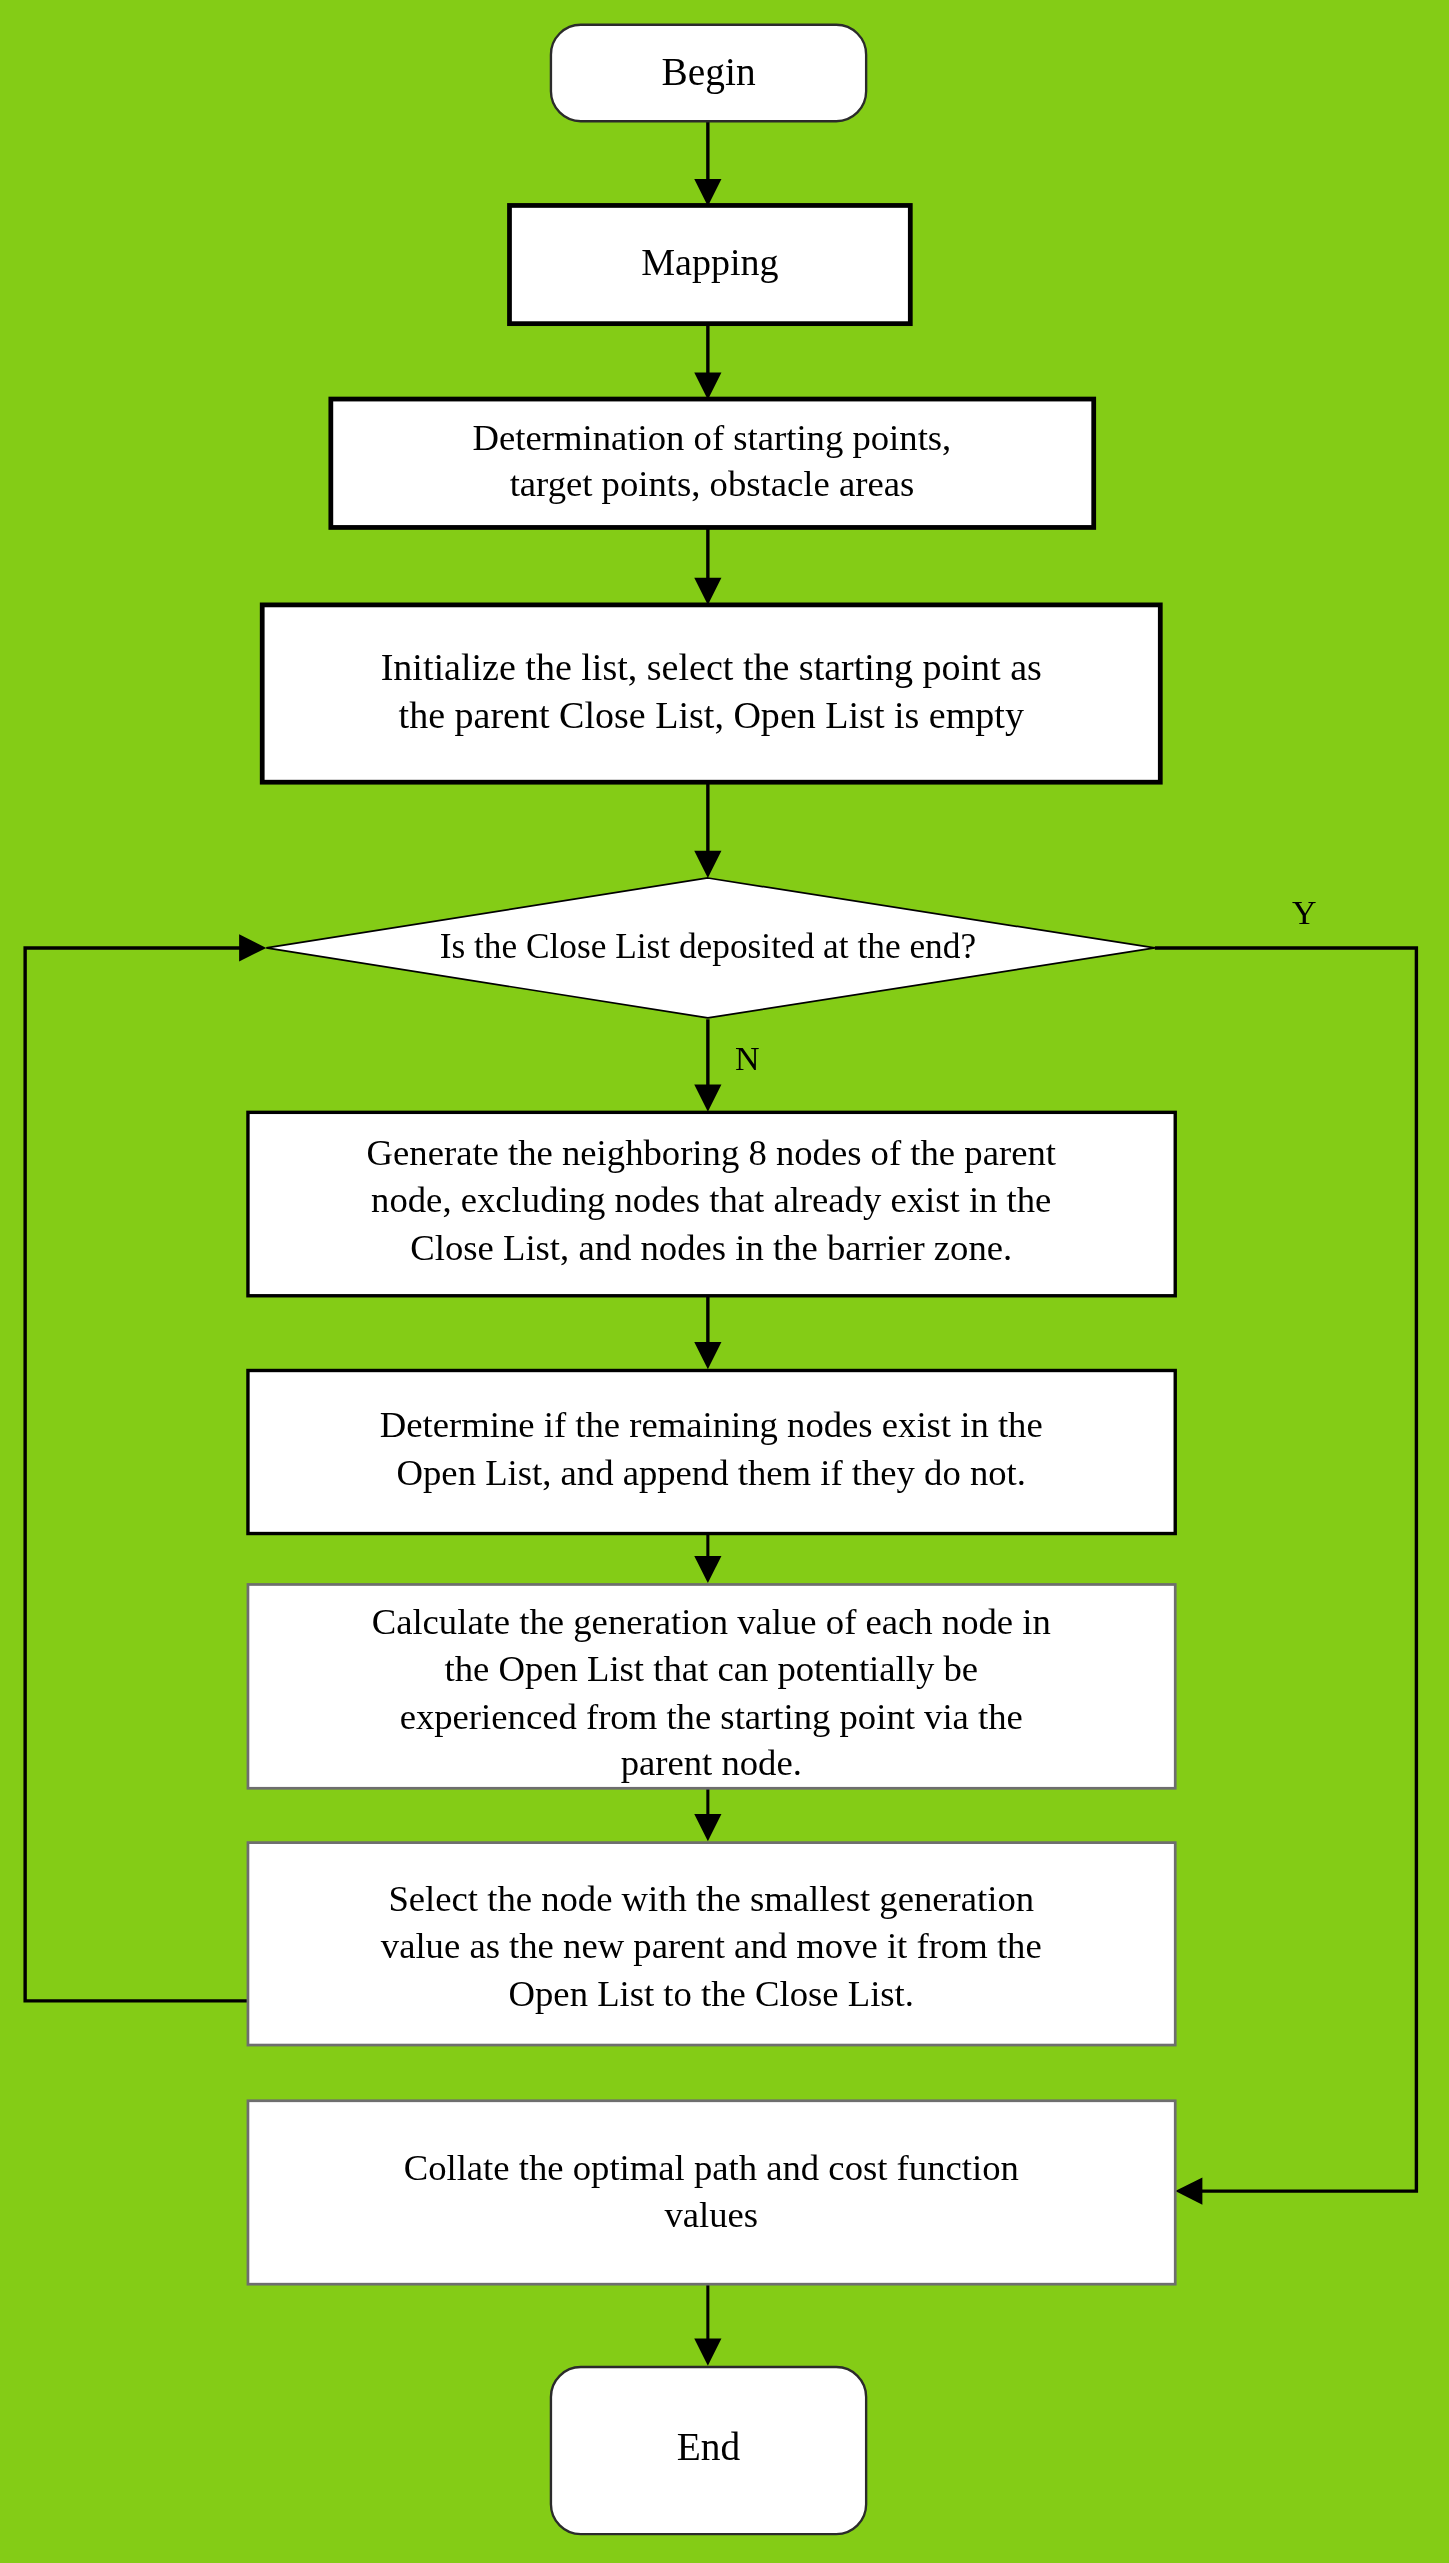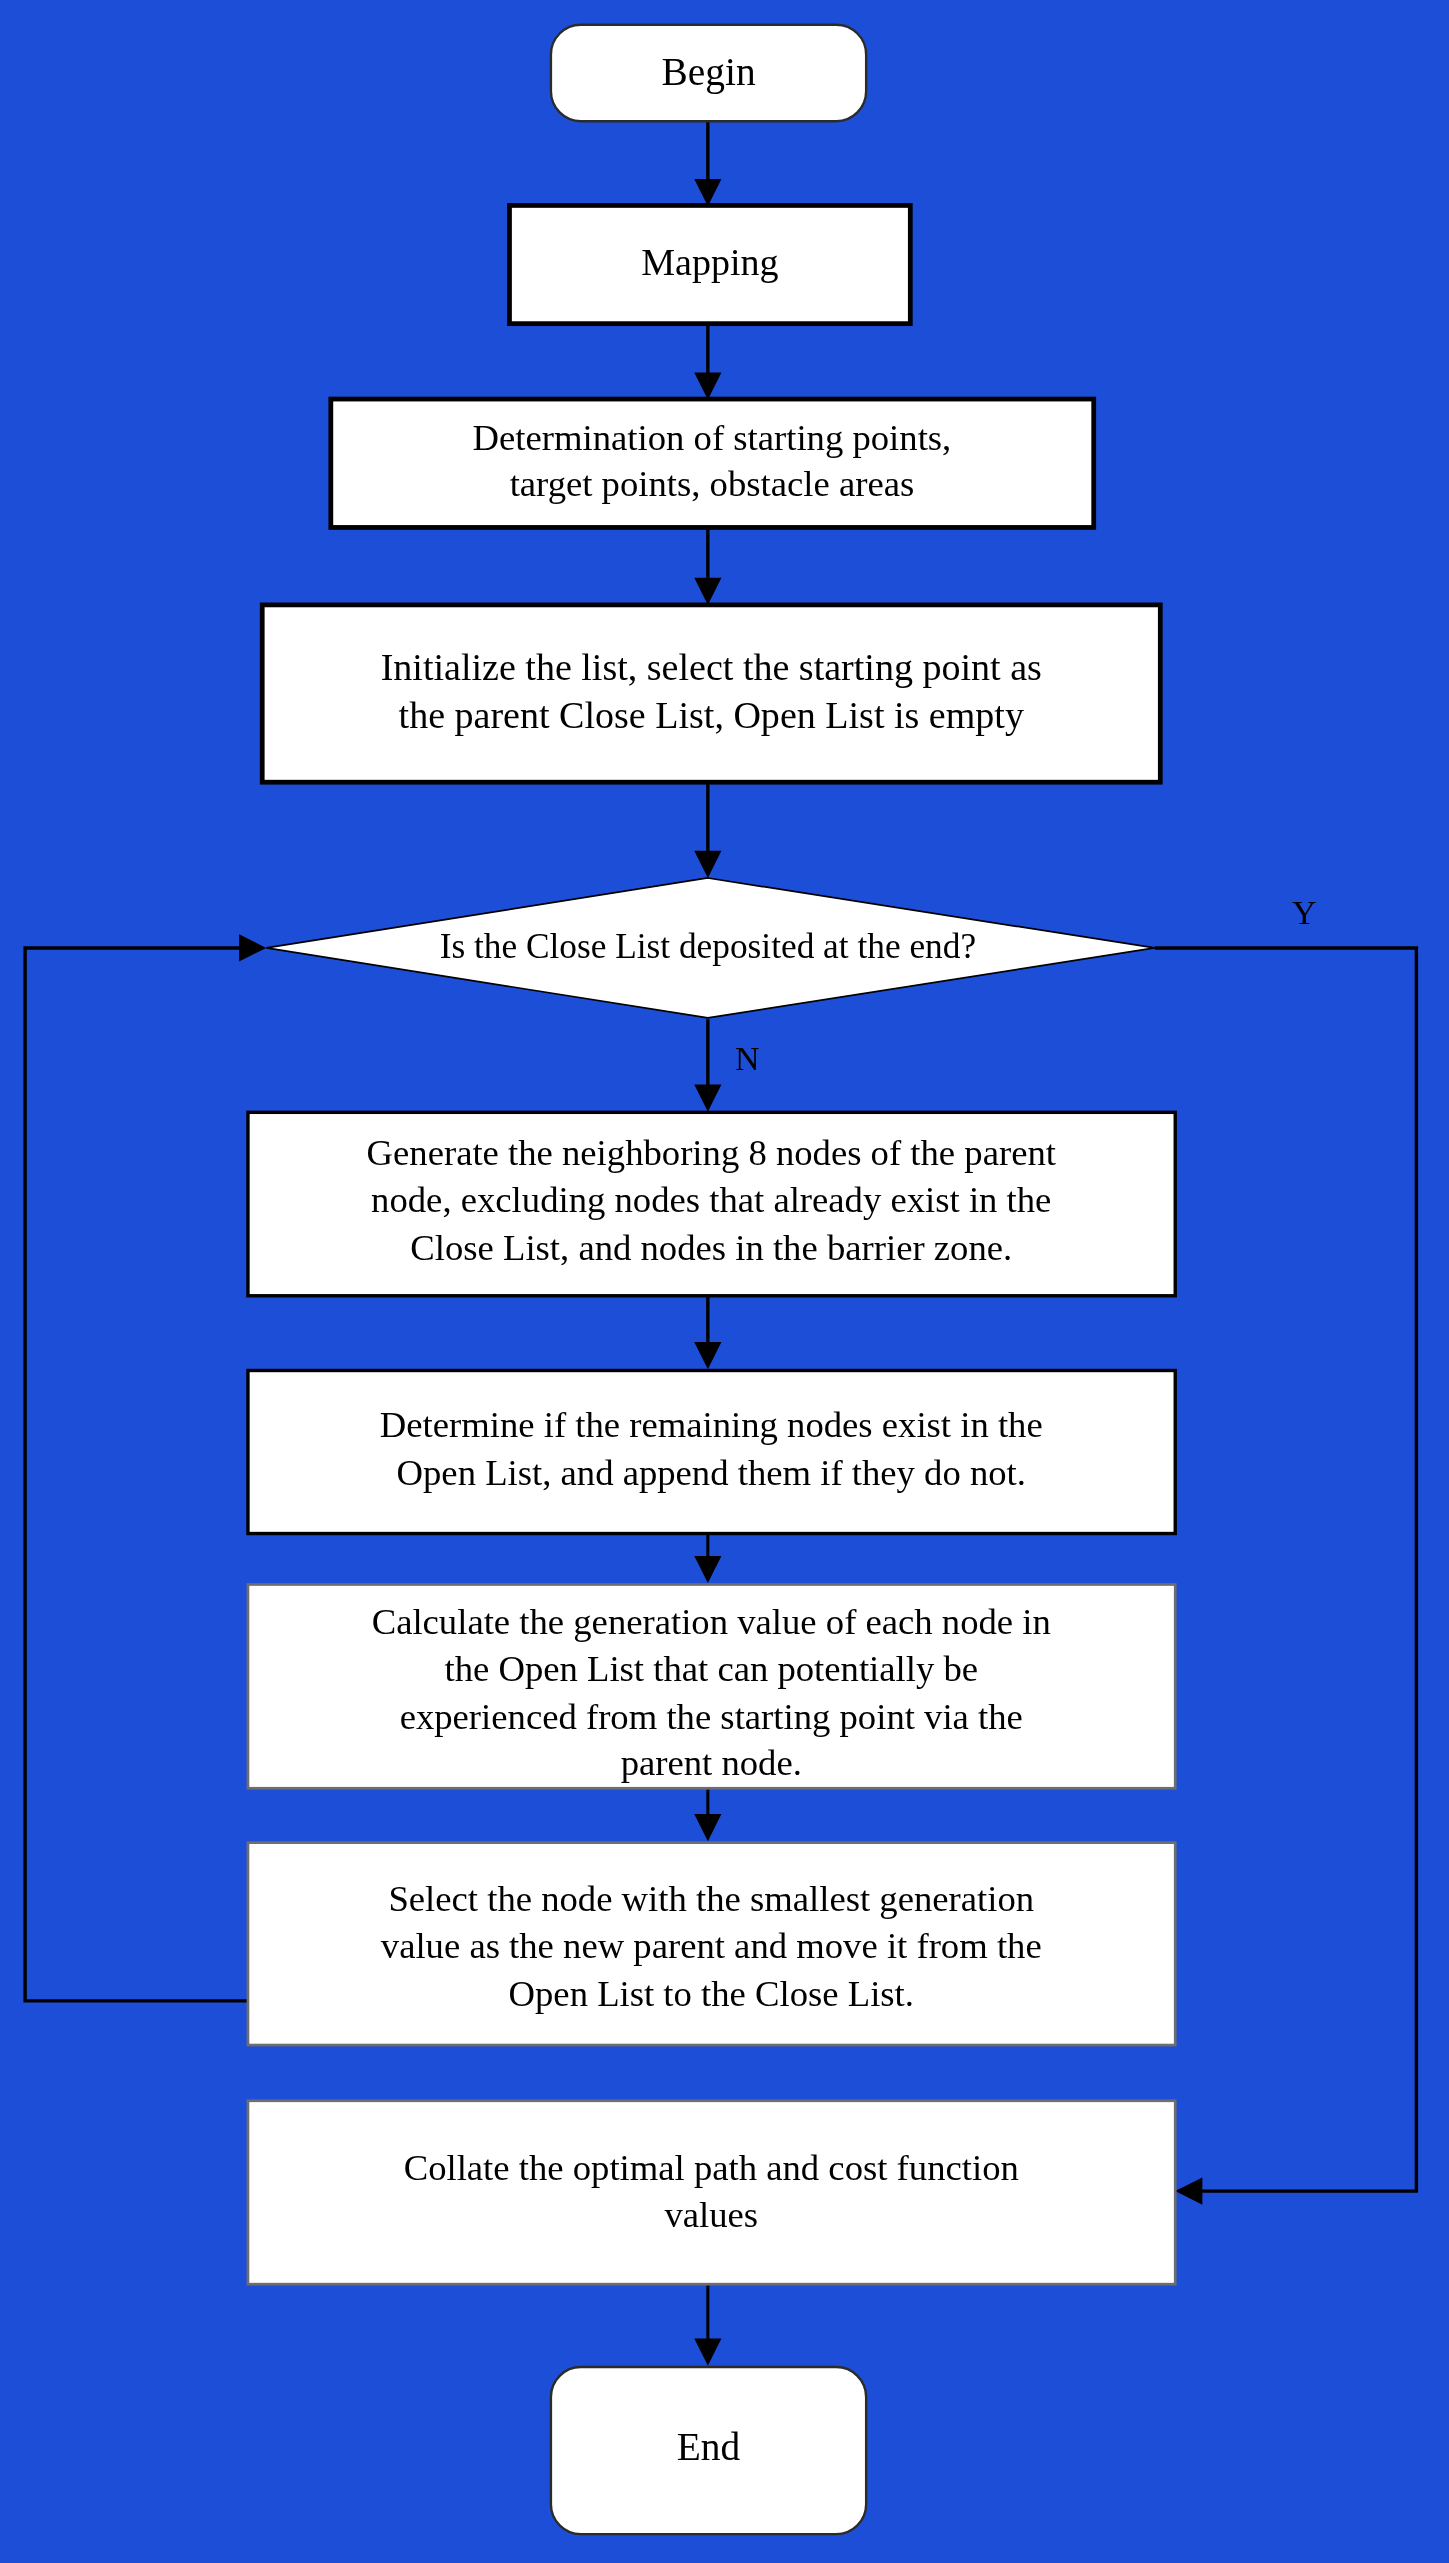--- a/index.html
+++ b/index.html
@@ -4,21 +4,21 @@
 <style>
   html, body {
     margin: 0;
     padding: 0;
     background: #ffffff;
   }
   #canvas {
     position: relative;
     width: 1449px;
     height: 2563px;
-    background: #1d4ed8;
+    background: #84cc16;
     overflow: hidden;
   }
   svg#flow {
     position: absolute;
     left: 0;
     top: 0;
     width: 1449px;
     height: 2563px;
     display: block;
   }

